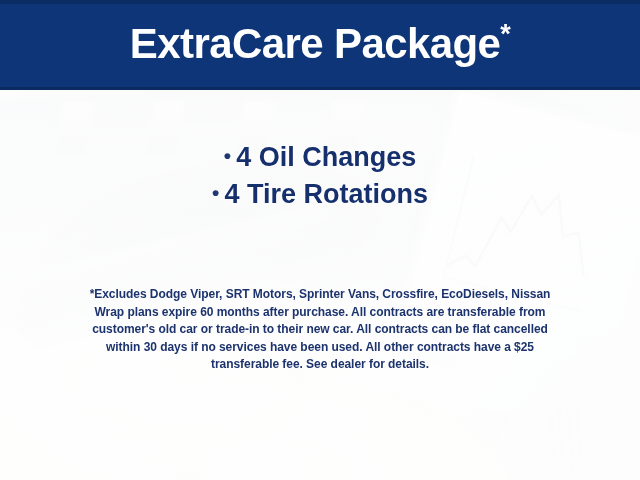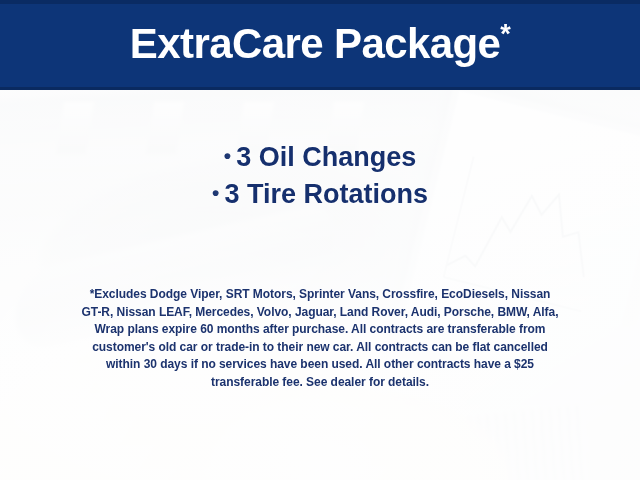--- a/index.html
+++ b/index.html
@@ -207,26 +207,25 @@
     <div class="ph-shape ph-arm"></div>
     <div class="ph-shape ph-hand"></div>
     <div class="photo-wash"></div>
   </div>
 
   <div class="header-bar">
     <h1 class="header-title"><span>ExtraCare Package</span><span class="asterisk">*</span></h1>
   </div>
 
   <div class="benefits">
-    <div class="benefit-row"><span class="dot">•</span><span>3 Oil Changes</span></div>
-    <div class="benefit-row"><span class="dot">•</span><span>3 Tire Rotations</span></div>
+    <div class="benefit-row"><span class="dot">•</span><span>4 Oil Changes</span></div>
+    <div class="benefit-row"><span class="dot">•</span><span>4 Tire Rotations</span></div>
   </div>
 
   <div class="disclaimer">
     <div class="disc-line">*Excludes Dodge Viper, SRT Motors, Sprinter Vans, Crossfire, EcoDiesels, Nissan</div>
-    <div class="disc-line">GT-R, Nissan LEAF, Mercedes, Volvo, Jaguar, Land Rover, Audi, Porsche, BMW, Alfa,</div>
     <div class="disc-line">Wrap plans expire 60 months after purchase. All contracts are transferable from</div>
     <div class="disc-line">customer's old car or trade-in to their new car. All contracts can be flat cancelled</div>
     <div class="disc-line">within 30 days if no services have been used. All other contracts have a $25</div>
     <div class="disc-line">transferable fee. See dealer for details.</div>
   </div>
 
 </div>
 
 </body></html>

